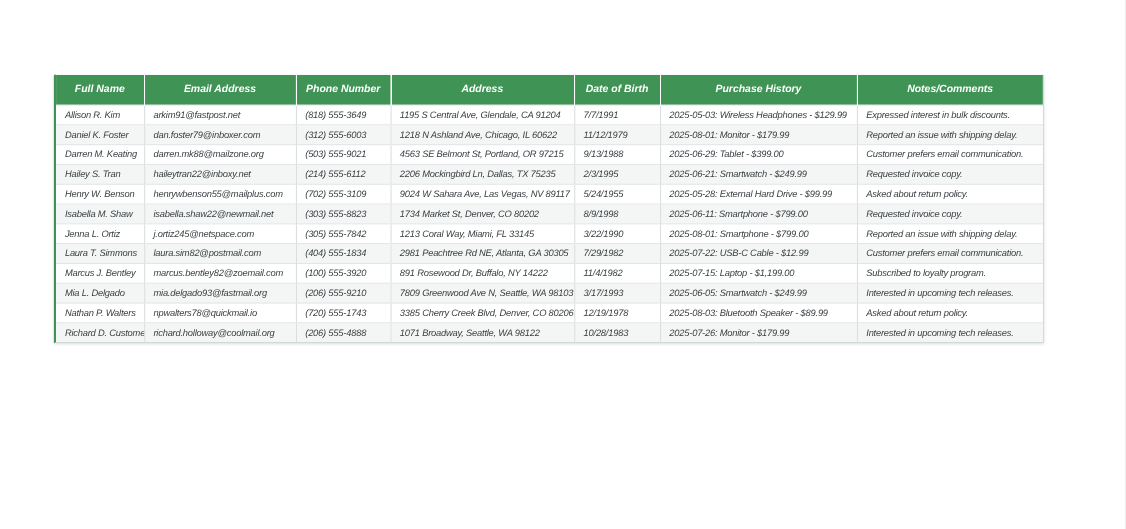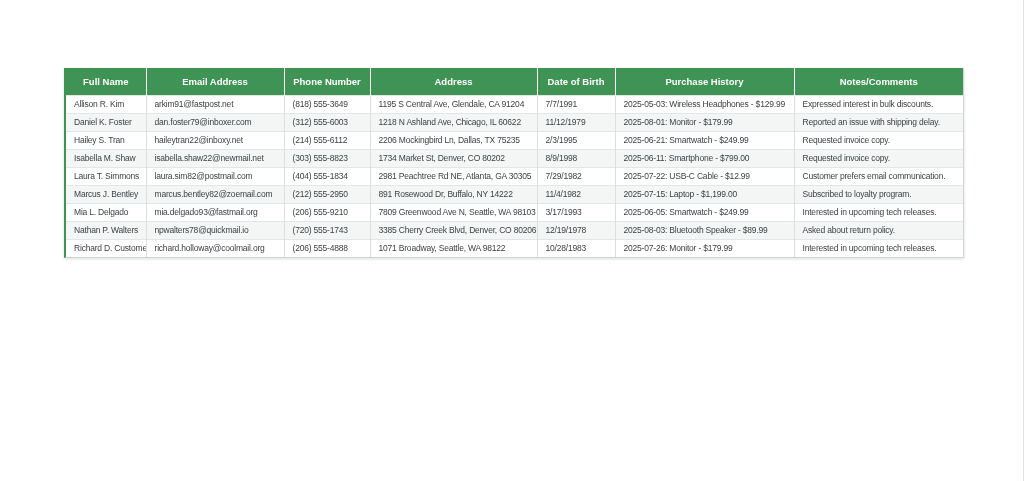--- a/index.html
+++ b/index.html
@@ -17,27 +17,28 @@
   .page-edge {
     position: absolute;
     right: 0;
     top: 0;
     width: 1px;
     height: 481px;
     background: #e3e3e3;
   }
   .table-wrap {
     position: absolute;
-    left: 64px;
+    left: 49px;
     top: 68px;
     border-left: 2px solid var(--green, #3e9355);
     border-right: 1px solid #ccd8d0;
     border-bottom: 1px solid #c9d7cd;
     box-shadow: 0 1px 3px rgba(0,0,0,0.14);
     background: #ffffff;
+    font-style: italic;
   }
   table {
     border-collapse: collapse;
     table-layout: fixed;
     width: 897px;
   }
   thead th {
     background: var(--green, #3e9355);
     color: var(--header-text, #ffffff);
     font-size: 9.5px;
@@ -109,50 +110,77 @@
         <tr>
           <td>Daniel K. Foster</td>
           <td>dan.foster79@inboxer.com</td>
           <td>(312) 555-6003</td>
           <td>1218 N Ashland Ave, Chicago, IL 60622</td>
           <td>11/12/1979</td>
           <td>2025-08-01: Monitor - $179.99</td>
           <td>Reported an issue with shipping delay.</td>
         </tr>
         <tr>
+          <td>Darren M. Keating</td>
+          <td>darren.mk88@mailzone.org</td>
+          <td>(503) 555-9021</td>
+          <td>4563 SE Belmont St, Portland, OR 97215</td>
+          <td>9/13/1988</td>
+          <td>2025-06-29: Tablet - $399.00</td>
+          <td>Customer prefers email communication.</td>
+        </tr>
+        <tr>
           <td>Hailey S. Tran</td>
           <td>haileytran22@inboxy.net</td>
           <td>(214) 555-6112</td>
           <td>2206 Mockingbird Ln, Dallas, TX 75235</td>
           <td>2/3/1995</td>
           <td>2025-06-21: Smartwatch - $249.99</td>
           <td>Requested invoice copy.</td>
         </tr>
         <tr>
+          <td>Henry W. Benson</td>
+          <td>henrywbenson55@mailplus.com</td>
+          <td>(702) 555-3109</td>
+          <td>9024 W Sahara Ave, Las Vegas, NV 89117</td>
+          <td>5/24/1955</td>
+          <td>2025-05-28: External Hard Drive - $99.99</td>
+          <td>Asked about return policy.</td>
+        </tr>
+        <tr>
           <td>Isabella M. Shaw</td>
           <td>isabella.shaw22@newmail.net</td>
           <td>(303) 555-8823</td>
           <td>1734 Market St, Denver, CO 80202</td>
           <td>8/9/1998</td>
           <td>2025-06-11: Smartphone - $799.00</td>
           <td>Requested invoice copy.</td>
         </tr>
         <tr>
+          <td>Jenna L. Ortiz</td>
+          <td>j.ortiz245@netspace.com</td>
+          <td>(305) 555-7842</td>
+          <td>1213 Coral Way, Miami, FL 33145</td>
+          <td>3/22/1990</td>
+          <td>2025-08-01: Smartphone - $799.00</td>
+          <td>Reported an issue with shipping delay.</td>
+        </tr>
+        <tr>
           <td>Laura T. Simmons</td>
           <td>laura.sim82@postmail.com</td>
           <td>(404) 555-1834</td>
           <td>2981 Peachtree Rd NE, Atlanta, GA 30305</td>
           <td>7/29/1982</td>
           <td>2025-07-22: USB-C Cable - $12.99</td>
           <td>Customer prefers email communication.</td>
         </tr>
         <tr>
           <td>Marcus J. Bentley</td>
           <td>marcus.bentley82@zoemail.com</td>
-          <td>(212) 555-2950</td>
+          <td>(100) 555-3920</td>
           <td>891 Rosewood Dr, Buffalo, NY 14222</td>
           <td>11/4/1982</td>
           <td>2025-07-15: Laptop - $1,199.00</td>
           <td>Subscribed to loyalty program.</td>
         </tr>
         <tr>
           <td>Mia L. Delgado</td>
           <td>mia.delgado93@fastmail.org</td>
           <td>(206) 555-9210</td>
           <td>7809 Greenwood Ave N, Seattle, WA 98103</td>

